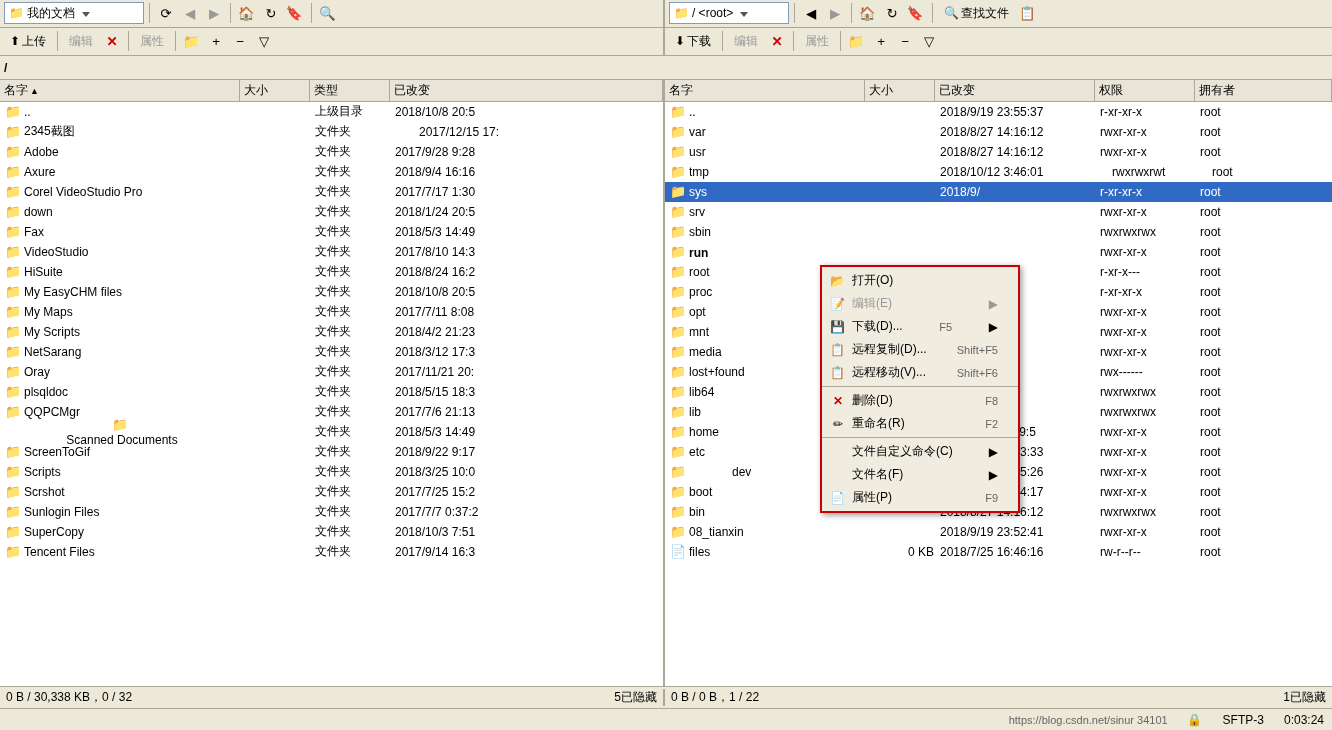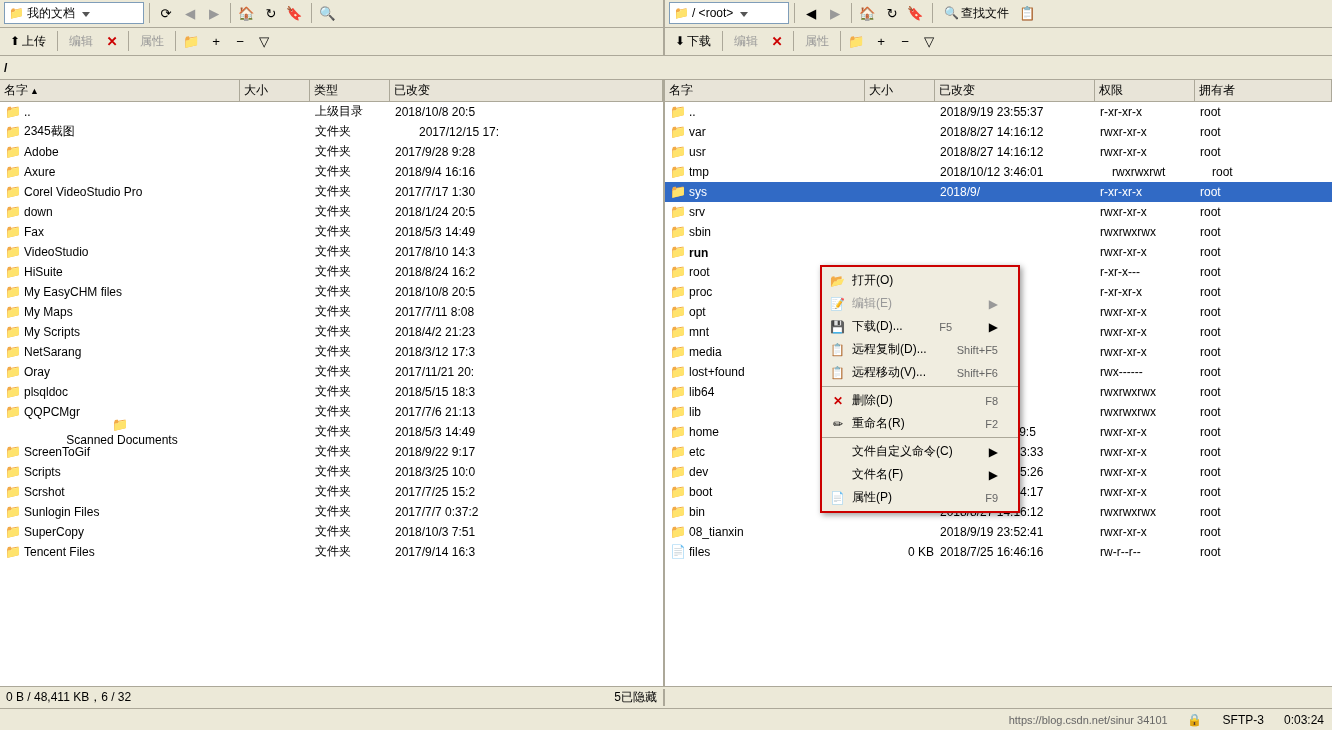--- a/index.html
+++ b/index.html
@@ -805,21 +805,21 @@
       <div class="file-cell" style="width:200px; display:flex; align-items:center;">
         <span class="file-icon folder-icon"></span>
         <span>etc</span>
       </div>
       <div class="file-cell" style="width:70px; text-align:right;"></div>
       <div class="file-cell" style="width:160px;">2018/9/26  14:43:33</div>
       <div class="file-cell" style="width:100px;">rwxr-xr-x</div>
       <div class="file-cell" style="flex:1;">root</div>
     </div>
         <div class="file-row">
-      <div class="file-cell" style="width:200px; display:flex; align-items:center;">
+      <div class="file-cell" style="width:200px; display:flex; align-items:center;gap:43px;">
         <span class="file-icon folder-icon"></span>
         <span>dev</span>
       </div>
       <div class="file-cell" style="width:70px; text-align:right;"></div>
       <div class="file-cell" style="width:160px;">2018/9/19  23:55:26</div>
       <div class="file-cell" style="width:100px;">rwxr-xr-x</div>
       <div class="file-cell" style="flex:1;">root</div>
     </div>
         <div class="file-row">
       <div class="file-cell" style="width:200px; display:flex; align-items:center;">
@@ -916,22 +916,26 @@
       <span class="ctx-icon">📄</span>
       <span>属性(P)</span>
       <span class="ctx-shortcut">F9</span>
     </div>
       </div>
   </div>
 </div>
 
 <div class="status-bar">
   <div class="status-left">
-    <span>0 B / 48,411 KB，6 / 32</span>
+    <span>0 B / 30,338 KB，0 / 32</span>
     <span>5已隐藏</span>
+  </div>
+  <div class="status-right">
+    <span>0 B / 0 B，1 / 22</span>
+    <span>1已隐藏</span>
   </div>
 </div>
 
 <div class="bottom-bar">
   <span style="color:#666; font-size:11px;">https://blog.csdn.net/sinur  34101</span>
   <span>🔒</span>
   <span>SFTP-3</span>
   <span>0:03:24</span>
 </div>
 

